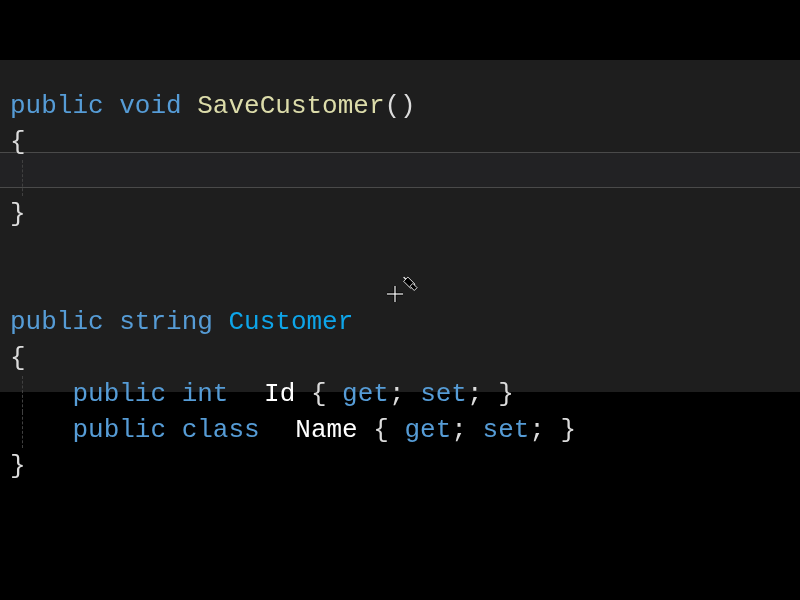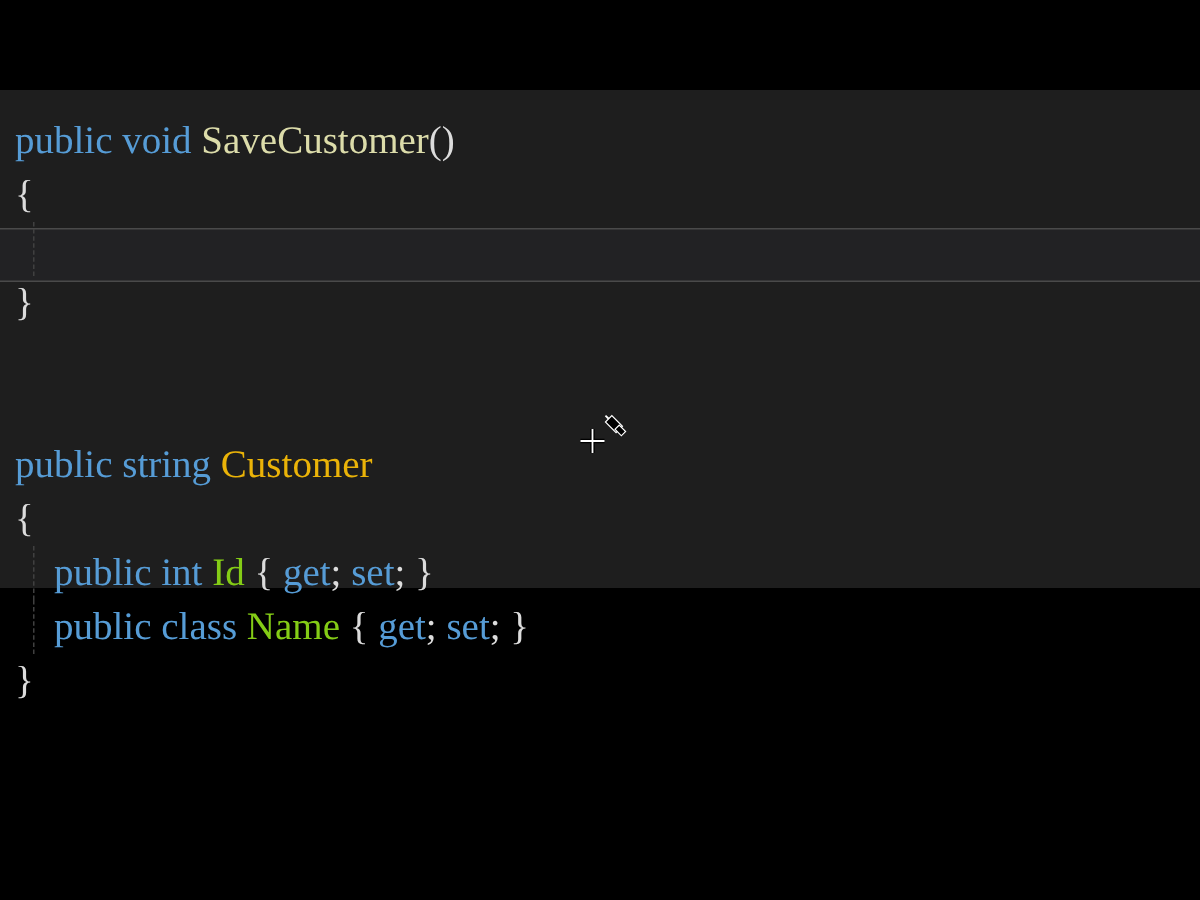--- a/index.html
+++ b/index.html
@@ -11,23 +11,22 @@
       font-size: 26px;
       overflow: hidden;
     }
     .editor {
       background: #1e1e1e;
       position: absolute;
       top: 60px;
       left: 0;
       width: 800px;
       height: 332px;
-      padding-top: 16px;
+      padding-top: 28px;
       padding-left: 10px;
-      font-family: Liberation Serif, serif;
     }
     .line {
       height: 36px;
       line-height: 36px;
       white-space: pre;
     }
     .indent-guide {
       position: relative;
     }
     .indent-guide::before {
@@ -42,23 +41,23 @@
       position: absolute;
       left: 0;
       width: 800px;
       height: 36px;
       top: 92px;
       border-top: 1px solid #4a4a4a;
       border-bottom: 1px solid #4a4a4a;
       background: #222224;
     }
     .kw { color: #569cd6; }
-    .type { color: #eab308; }
+    .type { color: #0ea5e9; }
     .method { color: #dcdcaa; }
-    .ident { color: #84cc16; }
+    .ident { color: #ffffff; margin-left: 20px; }
     .punct { color: #dcdcdc; }
     .cursor {
       position: absolute;
       left: 385px;
       top: 212px;
       pointer-events: none;
     }
     .cursor svg {
       width: 40px;
       height: 40px;

